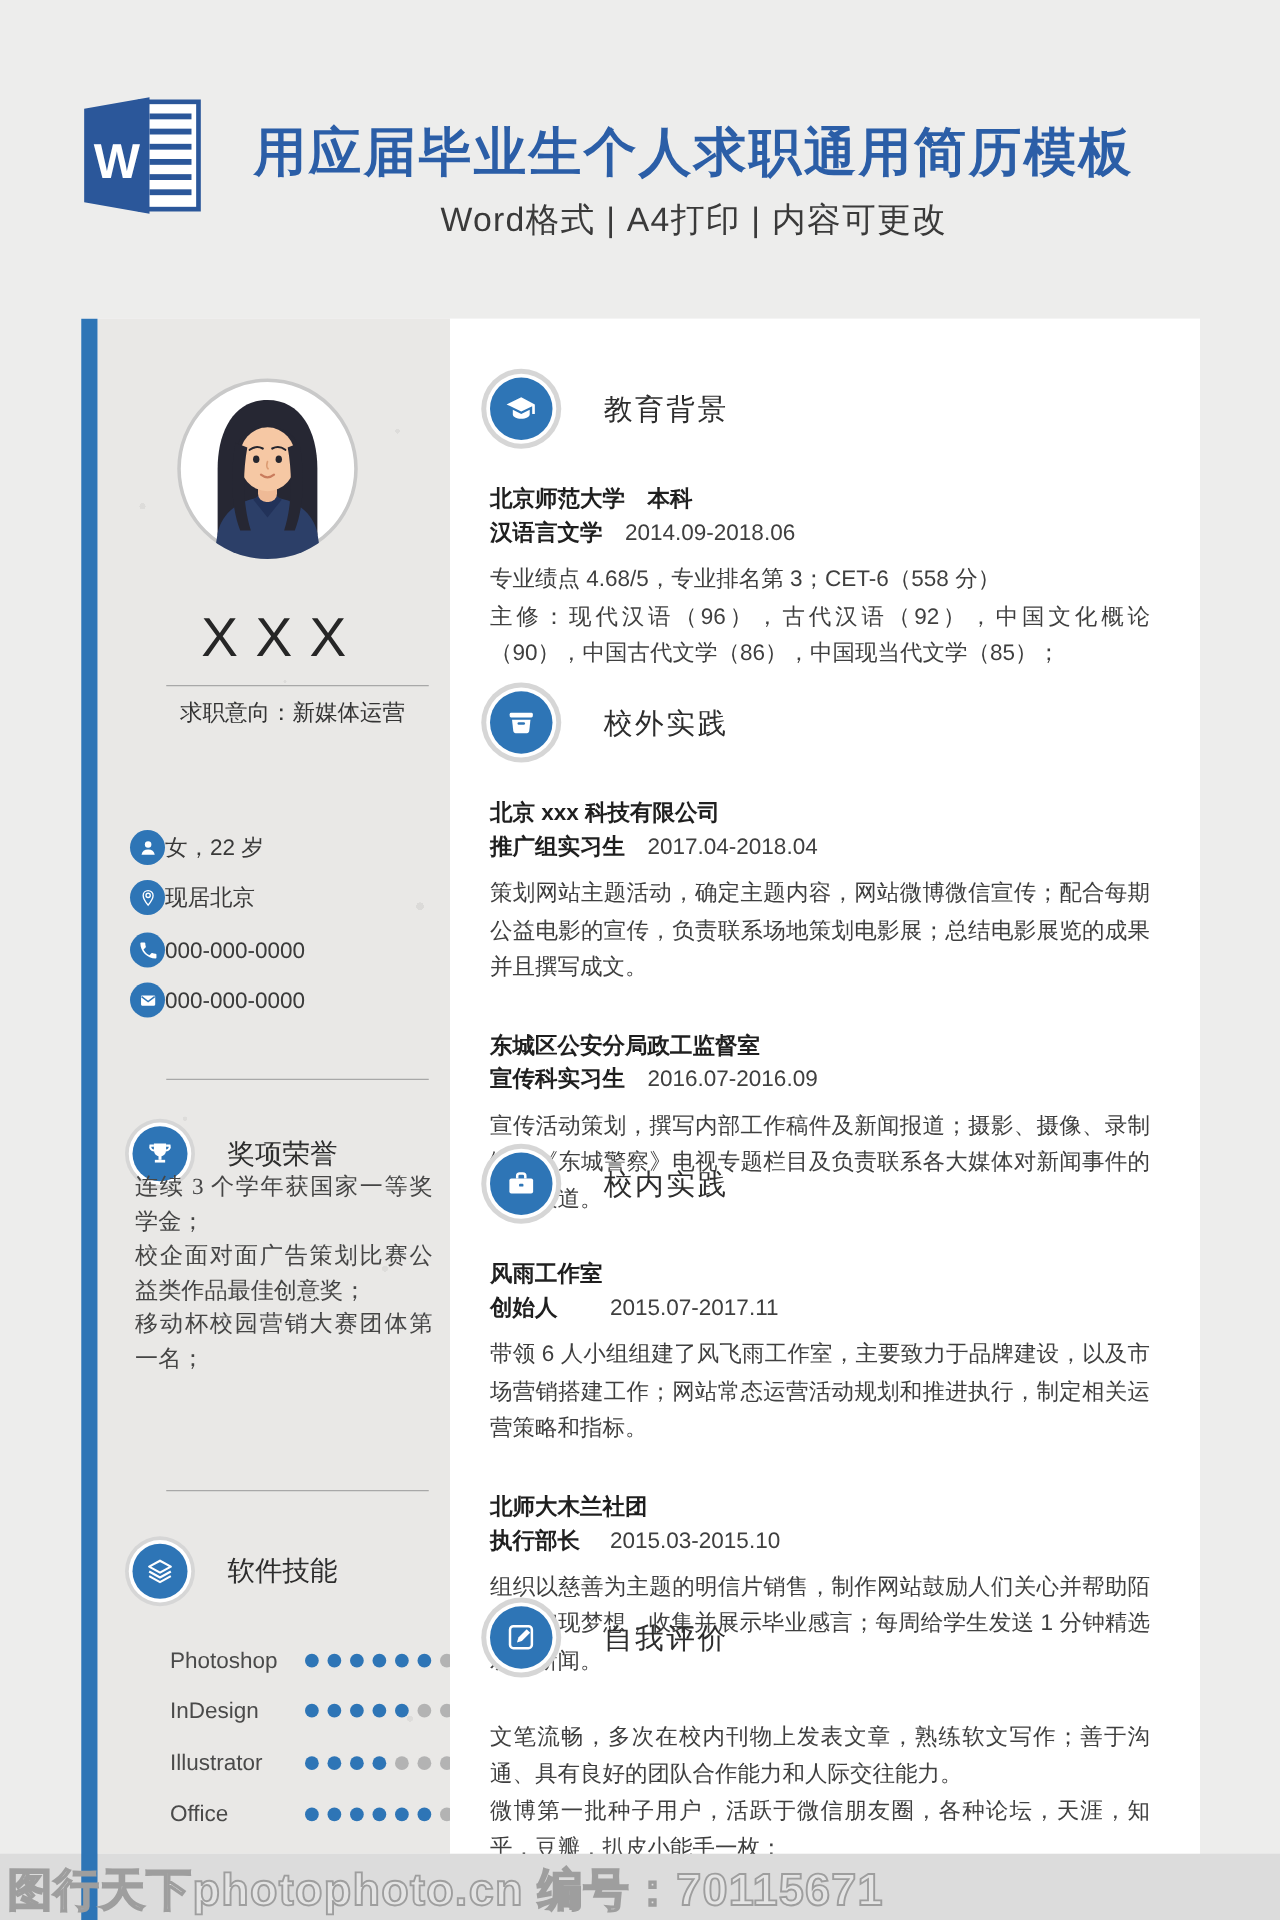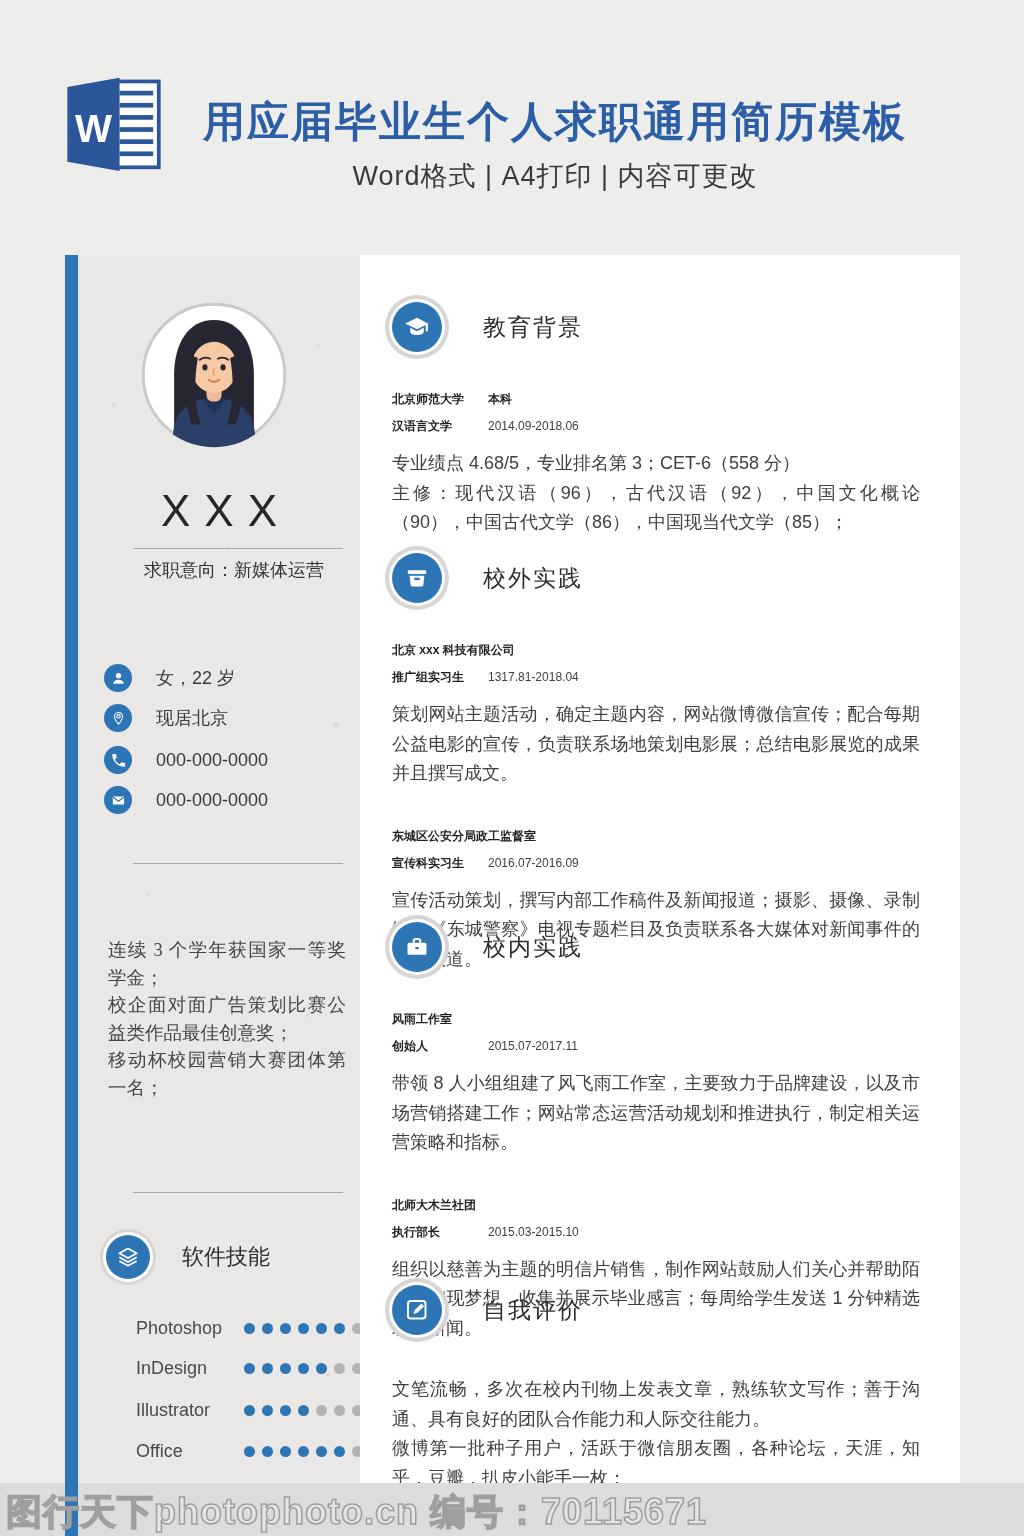--- a/index.html
+++ b/index.html
@@ -33,21 +33,21 @@
       radial-gradient(circle 2px at 150px 290px, rgba(0,0,0,.05) 60%, transparent 62%);}
   .main{position:absolute;left:295px;top:0;width:600px;height:1228px;background:#fff;}
   
   .avatar{position:absolute;left:60px;top:44px;width:152px;height:152px;}
   .side-name{position:absolute;left:0;top:231px;width:282px;text-align:center;
     font-size:44px;font-weight:500;color:#262626;letter-spacing:14px;text-indent:14px;}
   .divider{position:absolute;left:55px;width:210px;height:1px;background:#a8a8a8;}
   .d1{top:293px}.d2{top:608px}.d3{top:937px}
   .side-objective{position:absolute;left:0;top:303px;width:282px;text-align:center;
     font-size:18px;color:#333;padding-left:30px;}
-  .contact-row{position:absolute;left:26px;height:40px;display:flex;align-items:center;gap:24px;}
+  .contact-row{position:absolute;left:26px;height:40px;display:flex;align-items:center;}
   .c0{top:403px}.c1{top:443px}.c2{top:485px}.c3{top:525px}
   .contact-ico{width:28px;height:28px;border-radius:50%;background:var(--accent);
     display:flex;align-items:center;justify-content:center;flex:0 0 28px;}
   .contact-ico svg{width:17px;height:17px;}
   .contact-txt{font-size:18px;color:#3a3a3a;white-space:nowrap;}
   .side-head{position:absolute;left:28px;display:flex;align-items:center;gap:32px;height:44px;}
   .sh-awards{top:646px}.sh-skills{top:980px}
   .side-ico{width:44px;height:44px;border-radius:50%;background:var(--accent);
     box-shadow:0 0 0 3px #fff,0 0 0 6px #d6d6d6;display:flex;align-items:center;justify-content:center;flex:0 0 44px;}
   .side-ico svg{width:26px;height:26px;}
@@ -63,21 +63,21 @@
   
   .section{position:absolute;left:32px;width:528px;}
   .sec-edu{top:43px}.sec-out{top:294px}.sec-in{top:663px}.sec-self{top:1026px}
   .sec-head{display:flex;align-items:center;gap:41px;height:58px;margin-bottom:30px;}
   .sec-self .sec-head{margin-bottom:36px;}
   .sec-ico{width:50px;height:50px;border-radius:50%;background:var(--accent);
     box-shadow:0 0 0 3px #fff,0 0 0 7px #d6d6d6;display:flex;align-items:center;justify-content:center;flex:0 0 50px;}
   .sec-ico svg{width:30px;height:30px;}
   .sec-title{font-size:23px;color:#2d2d2d;font-weight:400;letter-spacing:2px;}
   .entry + .entry{margin-top:34px;}
-  .row{font-size:12px;line-height:27px;color:var(--text);}
+  .row{font-size:18px;line-height:27px;color:var(--text);}
   .bold{font-weight:700;color:var(--dark);}
   .role{display:inline-block;min-width:78px;margin-right:18px;}
   .para{font-size:18px;line-height:29.5px;color:var(--text);text-align:justify;margin-top:9px;}
   .para.tight{margin-top:0;}
   
   .wm-bar{position:absolute;left:0;top:1483px;width:1024px;height:53px;background:#dcdcdc;z-index:2;}
   .wm-text{position:absolute;left:6px;top:1488px;z-index:4;font-size:36px;font-weight:700;
     color:rgba(235,235,235,.55);-webkit-text-stroke:1.5px #9e9e9e;letter-spacing:1px;white-space:nowrap;}
 </style>
 </head>
@@ -164,20 +164,31 @@
         <svg viewBox="0 0 24 24">
             <rect x="4" y="6.3" width="16" height="11.4" rx="1.2" fill="#fff"></rect>
             <path d="M4.6 7.4 12 13l7.4-5.6" stroke="#2e75b6" stroke-width="1.7" fill="none"></path>
           </svg>
       </span>
       <span class="contact-txt">000-000-0000</span>
     </div>
 
     <div class="divider d2"></div>
 
+    <div class="side-head sh-awards">
+      <span class="side-ico">
+        <svg viewBox="0 0 24 24">
+          <path d="M7.5 4.5h9v5a4.5 4.5 0 0 1-9 0z" fill="#fff"></path>
+          <path d="M7.5 6H4.9a2.8 2.8 0 0 0 3 3.6 M16.5 6h2.6a2.8 2.8 0 0 1-3 3.6" stroke="#fff" stroke-width="1.5" fill="none"></path>
+          <rect x="10.9" y="13.5" width="2.2" height="3" fill="#fff"></rect>
+          <rect x="8.2" y="16.5" width="7.6" height="2" fill="#fff"></rect>
+        </svg>
+      </span>
+      <span class="side-title">奖项荣誉</span>
+    </div>
     <div class="awards-body">
       <div>连续 3 个学年获国家一等奖学金；</div>
       <div>校企面对面广告策划比赛公益类作品最佳创意奖；</div>
       <div>移动杯校园营销大赛团体第一名；</div>
     </div>
 
     <div class="divider d3"></div>
 
     <div class="side-head sh-skills">
       <span class="side-ico">
@@ -266,21 +277,21 @@
           <svg viewBox="0 0 24 24">
             <rect x="4.6" y="5.8" width="14.8" height="3" rx="0.9" fill="#fff"></rect>
             <path d="M6.1 10.2h11.8l-.8 7.2c-.1.8-.7 1.4-1.5 1.4H8.4c-.8 0-1.4-.6-1.5-1.4z" fill="#fff"></path>
             <rect x="9.6" y="11.8" width="4.8" height="1.7" rx="0.8" fill="#2e75b6"></rect>
           </svg>
         </span>
         <h2 class="sec-title">校外实践</h2>
       </div>
       <div class="entry">
         <div class="row bold">北京 xxx 科技有限公司</div>
-        <div class="row"><span class="bold role">推广组实习生</span><span>1317.81-2018.04</span></div>
+        <div class="row"><span class="bold role">推广组实习生</span><span>2017.04-2018.04</span></div>
         <p class="para">策划网站主题活动，确定主题内容，网站微博微信宣传；配合每期公益电影的宣传，负责联系场地策划电影展；总结电影展览的成果并且撰写成文。</p>
       </div>
       <div class="entry">
         <div class="row bold">东城区公安分局政工监督室</div>
         <div class="row"><span class="bold role">宣传科实习生</span><span>2016.07-2016.09</span></div>
         <p class="para">宣传活动策划，撰写内部工作稿件及新闻报道；摄影、摄像、录制编辑《东城警察》电视专题栏目及负责联系各大媒体对新闻事件的集中报道。</p>
       </div>
     </section>
 
     <section class="section sec-in">
@@ -290,21 +301,21 @@
             <rect x="4.4" y="8.6" width="15.2" height="9.6" rx="1.3" fill="#fff"></rect>
             <path d="M9.4 8.6V7.1c0-.9.7-1.6 1.6-1.6h2c.9 0 1.6.7 1.6 1.6v1.5" stroke="#fff" stroke-width="1.6" fill="none"></path>
             <rect x="10.6" y="12" width="2.8" height="1.8" rx="0.6" fill="#2e75b6"></rect>
           </svg>
         </span>
         <h2 class="sec-title">校内实践</h2>
       </div>
       <div class="entry">
         <div class="row bold">风雨工作室</div>
         <div class="row"><span class="bold role">创始人</span><span>2015.07-2017.11</span></div>
-        <p class="para">带领 8 人小组组建了风飞雨工作室，主要致力于品牌建设，以及市场营销搭建工作；网站常态运营活动规划和推进执行，制定相关运营策略和指标。</p>
+        <p class="para">带领 6 人小组组建了风飞雨工作室，主要致力于品牌建设，以及市场营销搭建工作；网站常态运营活动规划和推进执行，制定相关运营策略和指标。</p>
       </div>
       <div class="entry">
         <div class="row bold">北师大木兰社团</div>
         <div class="row"><span class="bold role">执行部长</span><span>2015.03-2015.10</span></div>
         <p class="para">组织以慈善为主题的明信片销售，制作网站鼓励人们关心并帮助陌生人实现梦想，收集并展示毕业感言；每周给学生发送 1 分钟精选双语新闻。</p>
       </div>
     </section>
 
     <section class="section sec-self">
       <div class="sec-head">

